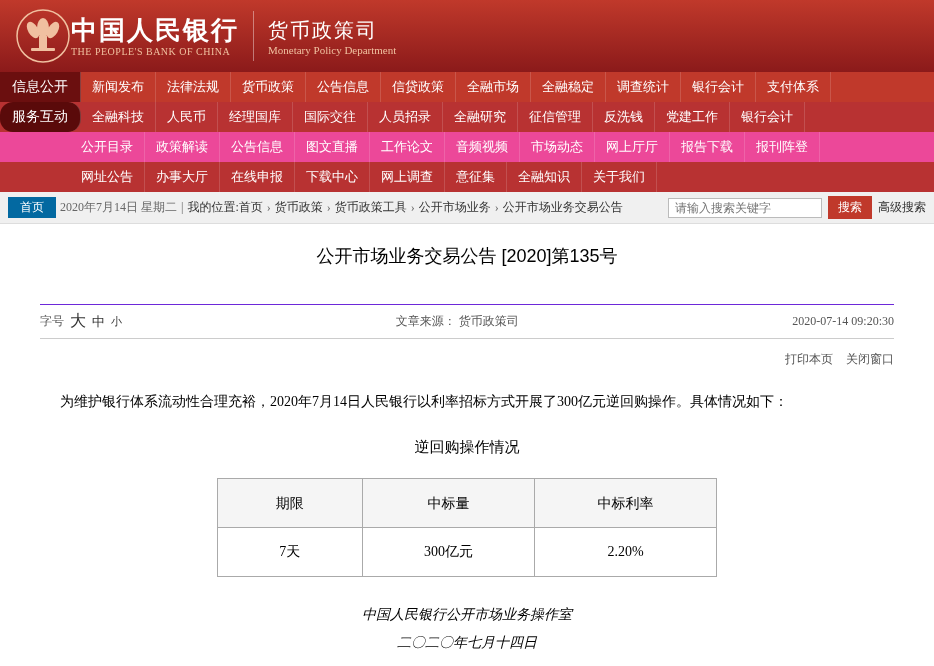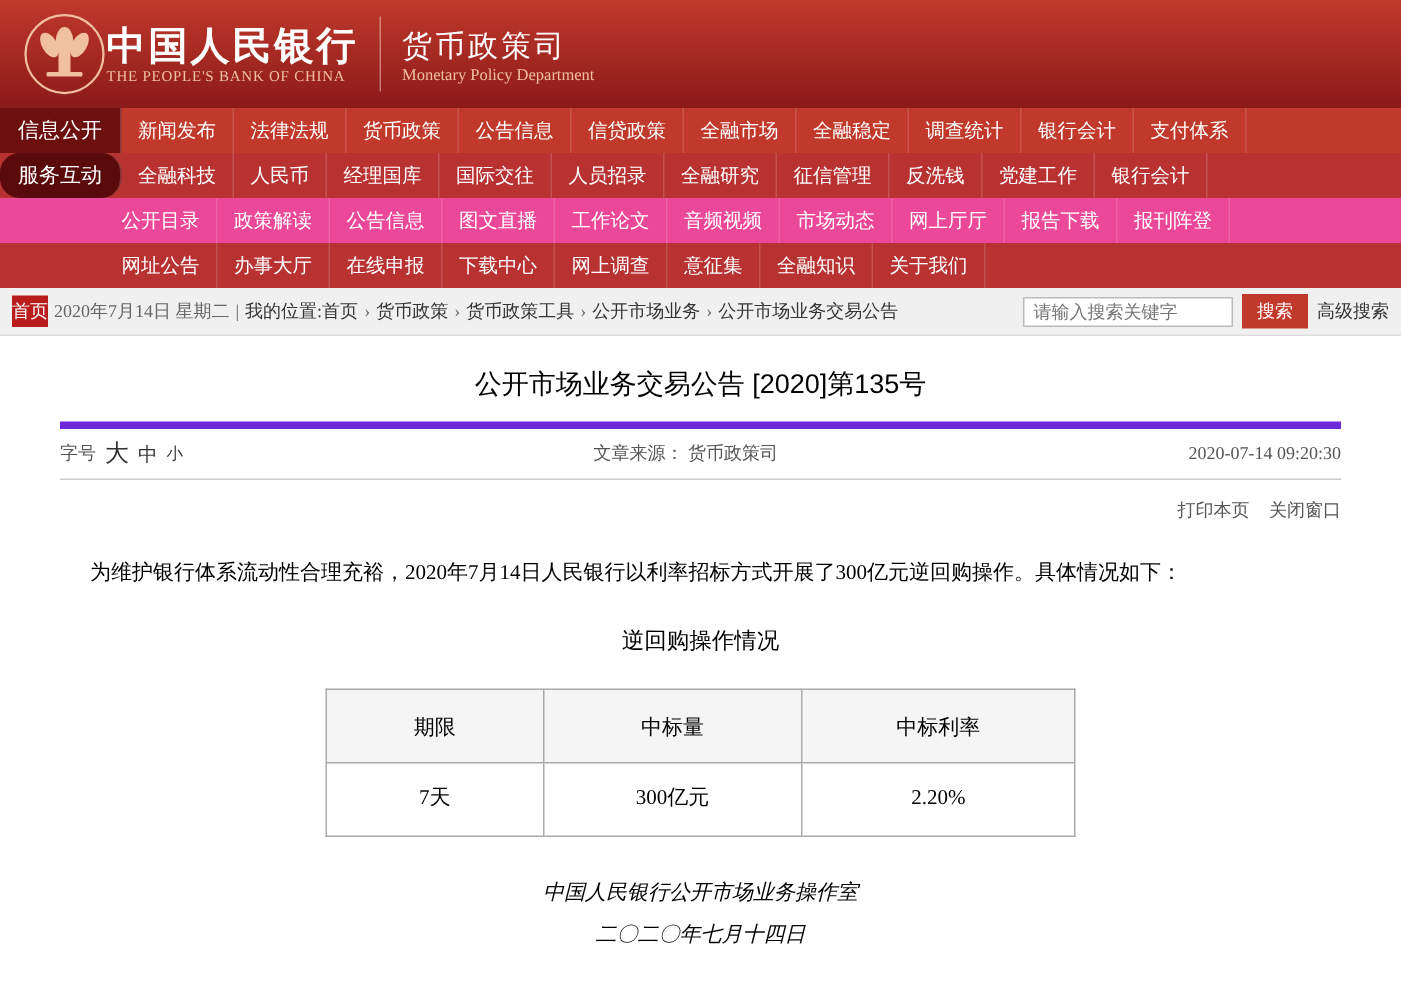--- a/index.html
+++ b/index.html
@@ -96,38 +96,38 @@
       justify-content: space-between;
       font-size: 12px;
       color: #333;
     }
     .breadcrumb-left {
       display: flex;
       align-items: center;
       gap: 4px;
     }
     .breadcrumb-home {
-      background: #b91c1c;
-      color: #fff;
-      padding: 2px 0;
+      background: #0369a1;
+      color: #fff;
+      padding: 2px 12px;
       font-size: 12px;
       cursor: pointer;
     }
     .breadcrumb-sep { color: #666; }
     .breadcrumb-link { color: #333; cursor: pointer; }
     .breadcrumb-right {
       display: flex;
       align-items: center;
       gap: 6px;
     }
     .search-input {
       border: 1px solid #bbb;
       padding: 2px 6px;
       font-size: 12px;
-      width: 140px;
+      width: 154px;
       color: #999;
     }
     .search-btn {
       background: #c0392b;
       color: #fff;
       border: none;
       padding: 3px 10px;
       cursor: pointer;
       font-size: 12px;
     }
@@ -140,27 +140,27 @@
     
     .content {
       padding: 20px 40px;
       max-width: 934px;
     }
     .article-title {
       text-align: center;
       font-size: 18px;
       font-family: "SimHei", sans-serif;
       color: #000;
-      margin-bottom: 13px;
+      margin-bottom: 36px;
     }
     .article-meta {
       display: flex;
       justify-content: space-between;
       align-items: center;
-      border-top: 5px solid #6d28d9;
+      border-top: 1px solid #6d28d9;
       border-bottom: 1px solid #ccc;
       padding: 6px 0;
       margin-bottom: 12px;
       font-size: 12px;
       color: #555;
     }
     .font-size-ctrl {
       display: flex;
       align-items: center;
       gap: 6px;

